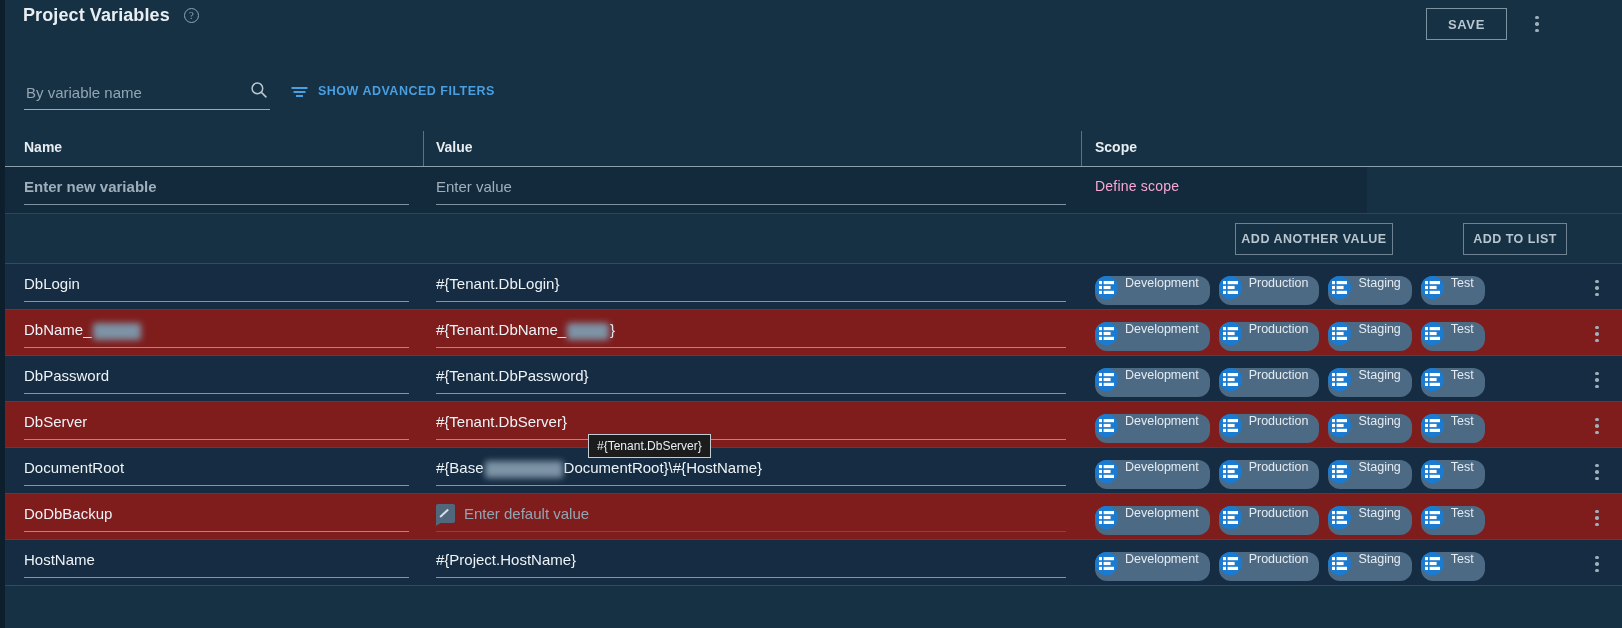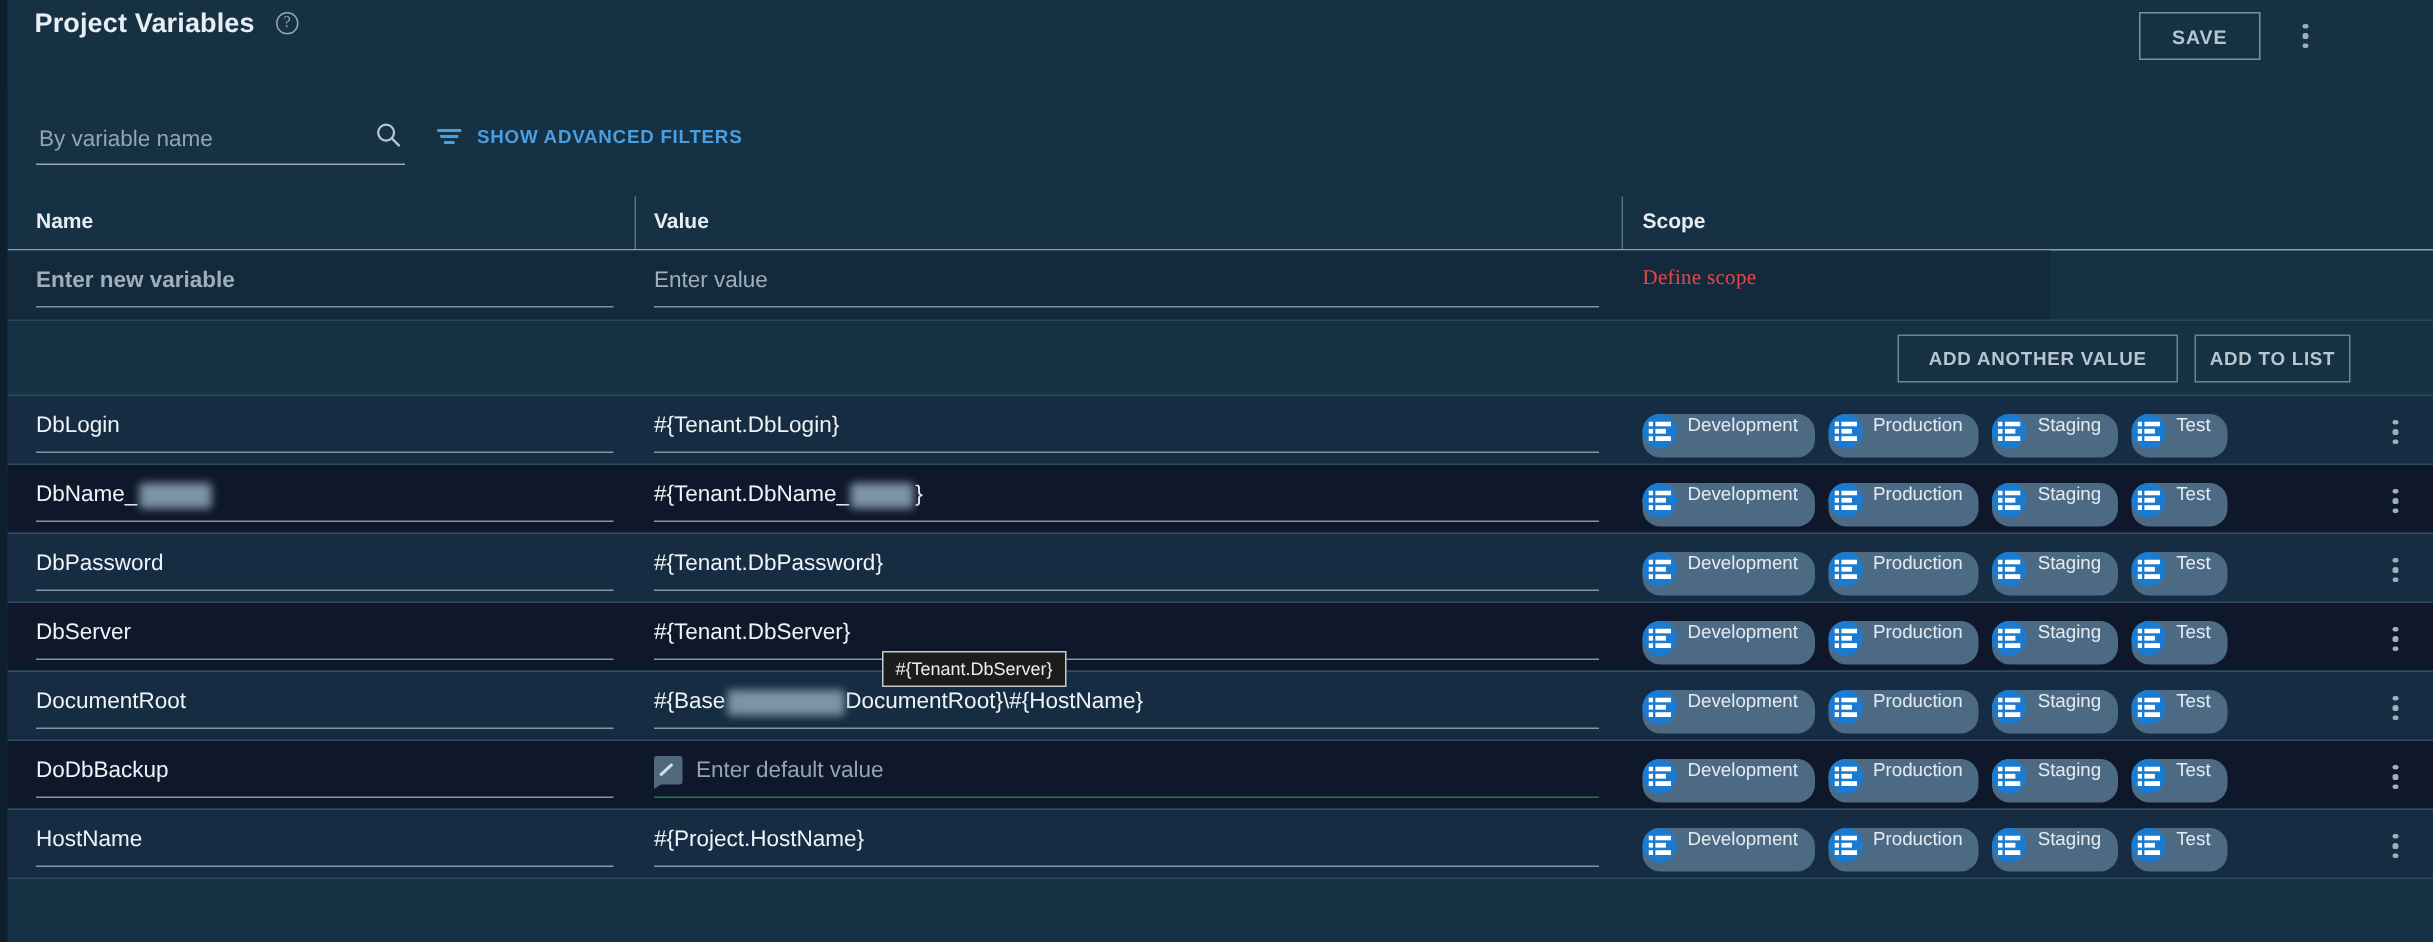--- a/index.html
+++ b/index.html
@@ -117,53 +117,53 @@
   }
   .new-field {
     position: absolute; top: 8px; height: 30px;
     border-bottom: 1px solid #7f929f;
     color: #9fb0bc; font-size: 15px;
   }
   .new-field span { display: block; padding-top: 3px; }
   .nf-name  { left: 19px;  width: 385px; font-weight: bold; color: #9eafbb; }
   .nf-value { left: 431px; width: 630px; }
   .nf-scope { left: 1090px; width: 300px; border-bottom: none;
-              font-family: Liberation Serif, serif; font-size: 14px;
-              color: #ef4444; letter-spacing: .2px; }
+              font-family: Liberation Sans, sans-serif; font-size: 14px;
+              color: #f9a8d4; letter-spacing: .2px; }
 
   
   .add-bar {
     position: absolute; left: 0; top: 213px; width: 1617px; height: 50px;
     background: #163044; border-top: 1px solid #2c4necessity;
   }
   .add-bar { border-top: 1px solid #2b4559; }
   .add-btn {
     position: absolute; top: 9px; height: 32px;
     border: 1px solid #6e8characters;
   }
   .add-btn {
     border: 1px solid #6e8293;
     background: transparent;
     color: #b8c6d0; font-size: 12.5px; font-weight: bold; letter-spacing: .5px;
     display: flex; align-items: center; justify-content: center;
     cursor: pointer;
   }
-  .add-another { left: 1260px; width: 187px; }
+  .add-another { left: 1230px; width: 158px; }
   .add-to-list { left: 1458px; width: 104px; }
 
   
   .rows { position: absolute; left: 0; top: 264px; width: 1617px; }
   .row {
     position: relative; width: 1617px; height: 47px;
     border-bottom: 1px solid #2f4c63;
     border-top: 1px solid #2f4c63;
     margin-top: -1px;
   }
   .row.odd  { background: #152c42; }
-  .row.even { background: #0f172a; }
+  .row.even { background: #7f1d1d; }
 
   .cell-name {
     position: absolute; left: 19px; top: 9px;
     width: 385px; height: 29px;
     border-bottom: 1px solid #8396a4;
     color: #eef3f7; font-size: 15px; font-weight: normal;
     white-space: nowrap;
   }
   .cell-value {
     position: absolute; left: 431px; top: 9px;

